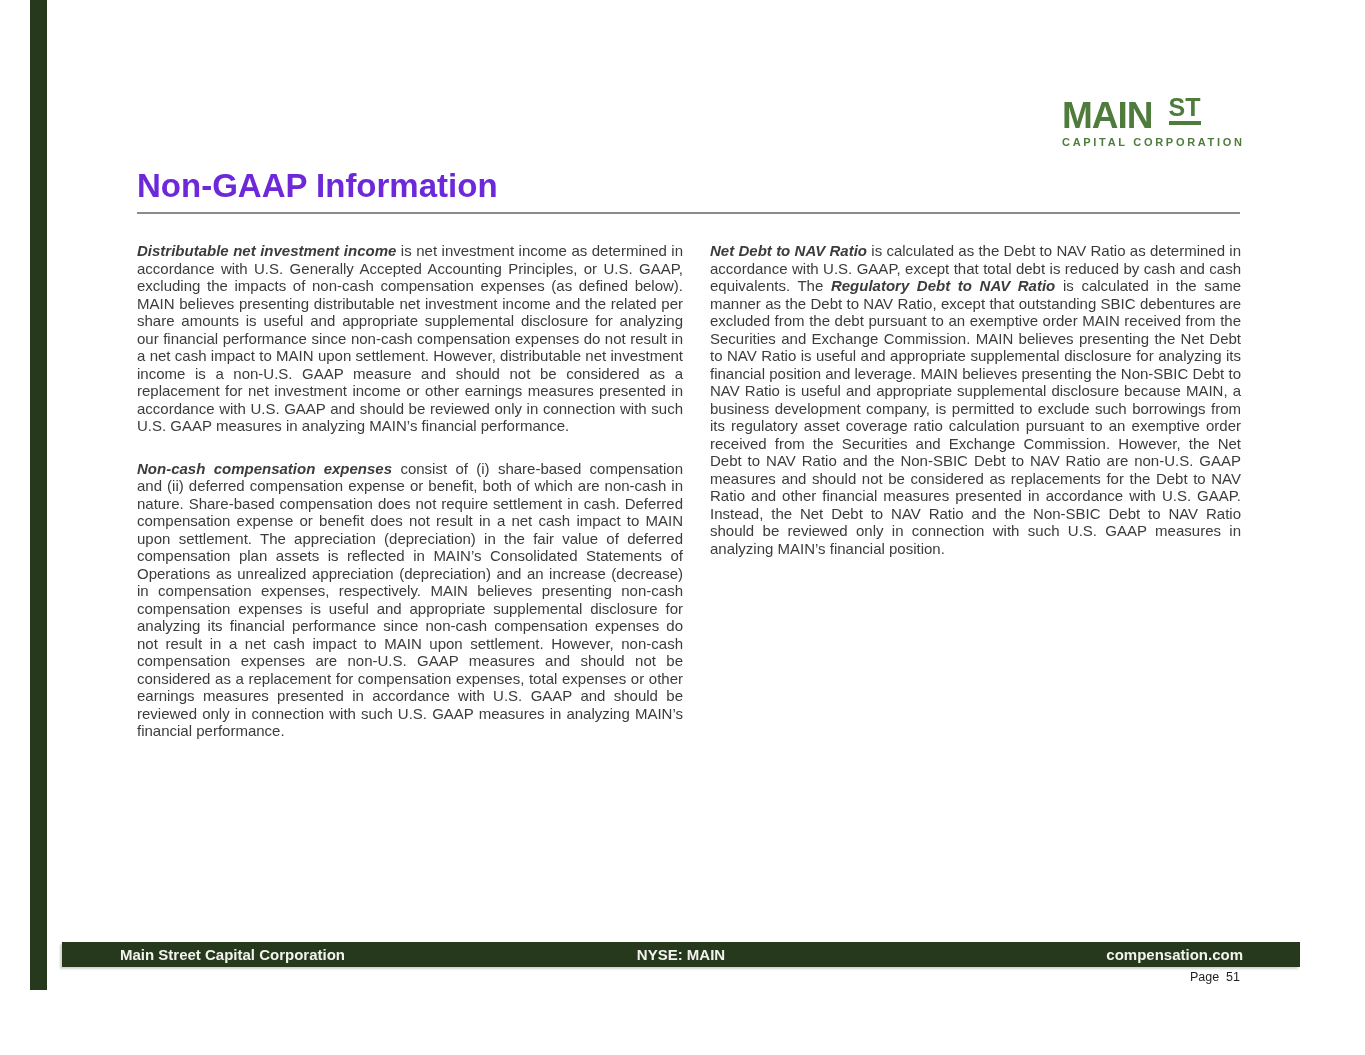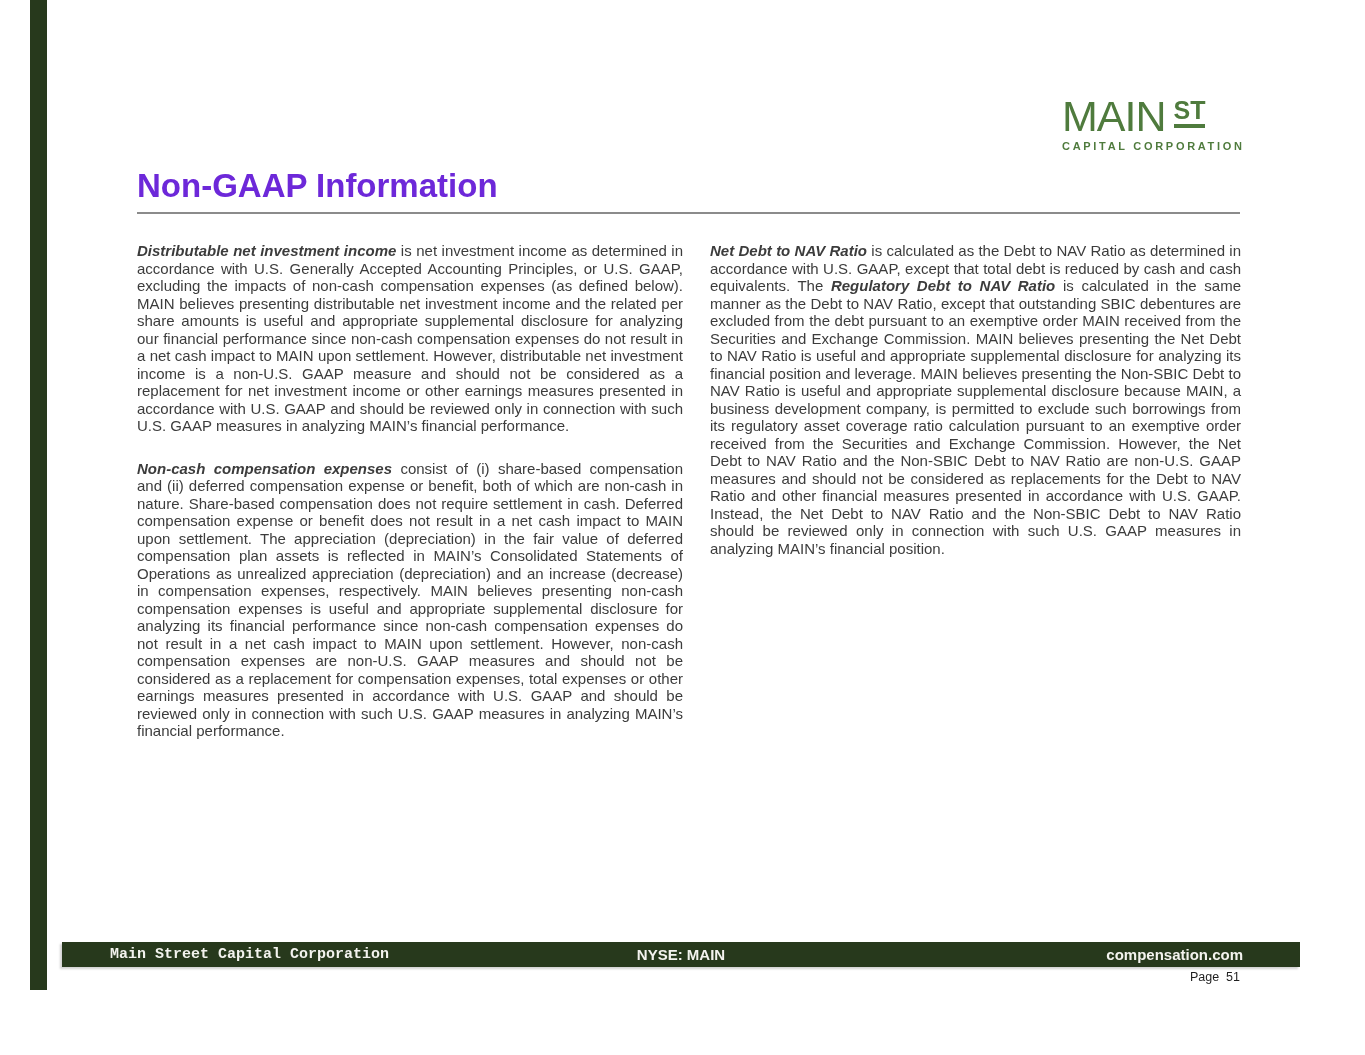--- a/index.html
+++ b/index.html
@@ -16,26 +16,26 @@
   .left-bar{
     position:absolute;left:30px;top:0;width:17px;height:990px;
     background:var(--footer-green);
   }
   .logo{
     position:absolute;left:1062px;top:95px;width:170px;
     color:var(--brand-green);line-height:1;
   }
   .logo-row{white-space:nowrap;}
   .logo-main{
-    font-size:43px;font-weight:normal;letter-spacing:-1px;
+    font-size:37px;font-weight:bold;letter-spacing:-1px;
   }
   .logo-st{
     display:inline-block;font-size:25px;font-weight:bold;
     vertical-align:12px;letter-spacing:0;
-    border-bottom:4px solid var(--brand-green);padding-bottom:1px;margin-left:8px;
+    border-bottom:4px solid var(--brand-green);padding-bottom:1px;margin-left:16px;
   }
   .logo-tagline{
     font-size:11px;font-weight:bold;letter-spacing:2.7px;margin-top:3px;
     white-space:nowrap;
   }
   .page-title{
     position:absolute;left:137px;top:167px;
     font-size:33px;font-weight:bold;color:#6d28d9;letter-spacing:0;
   }
   .title-rule{
@@ -52,21 +52,21 @@
   .col-right{width:531px;}
   .col p{margin-bottom:25px;}
   .col .b{font-weight:bold;font-style:italic;}
   .footer-bar{
     position:absolute;left:62px;top:942px;width:1238px;height:25px;
     background:var(--footer-green);
     color:#f3f3ee;font-weight:bold;font-size:15px;
     box-shadow:-2px 2px 2px rgba(0,0,0,0.18);
   }
   .footer-left{
-    position:absolute;left:48px;top:4px;white-space:nowrap;font-family:Liberation Mono, monospace;
+    position:absolute;left:58px;top:4px;white-space:nowrap;
   }
   .footer-center{
     position:absolute;left:0;right:0;top:4px;text-align:center;white-space:nowrap;
   }
   .footer-right{
     position:absolute;right:57px;top:4px;white-space:nowrap;
   }
   .page-number{
     position:absolute;right:125px;top:970px;
     font-size:12.5px;color:#1f1f1f;white-space:nowrap;

